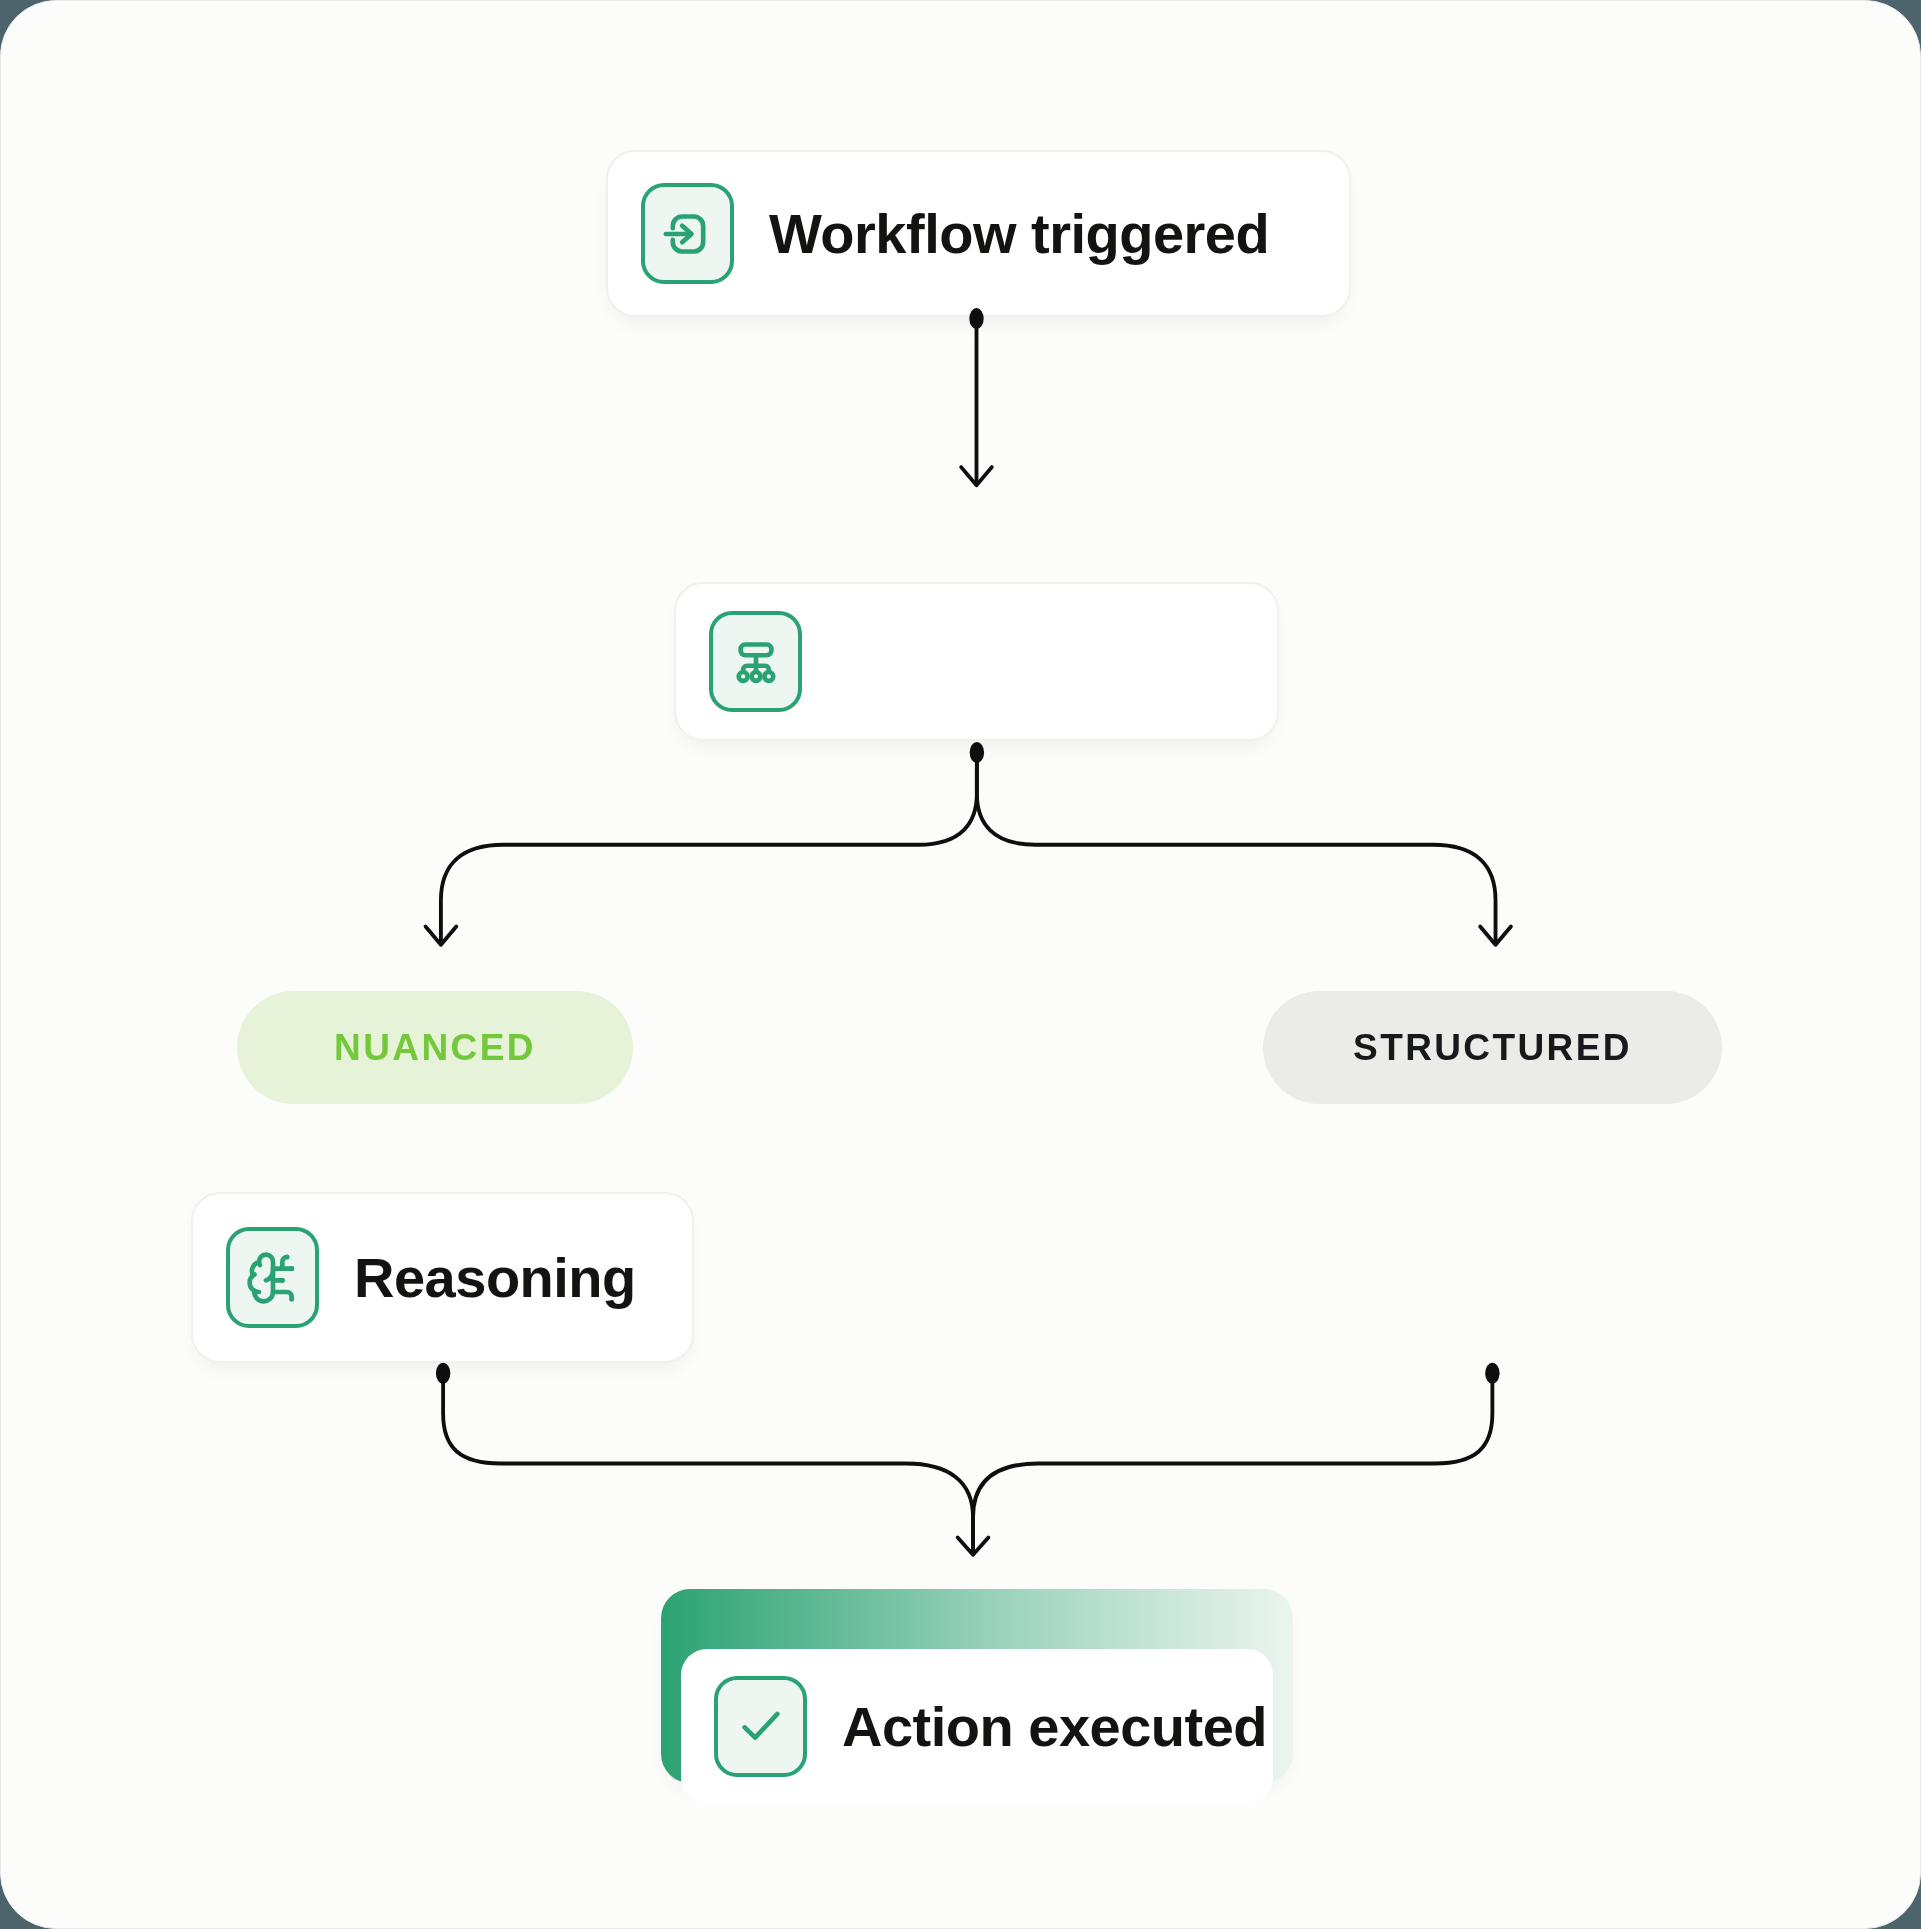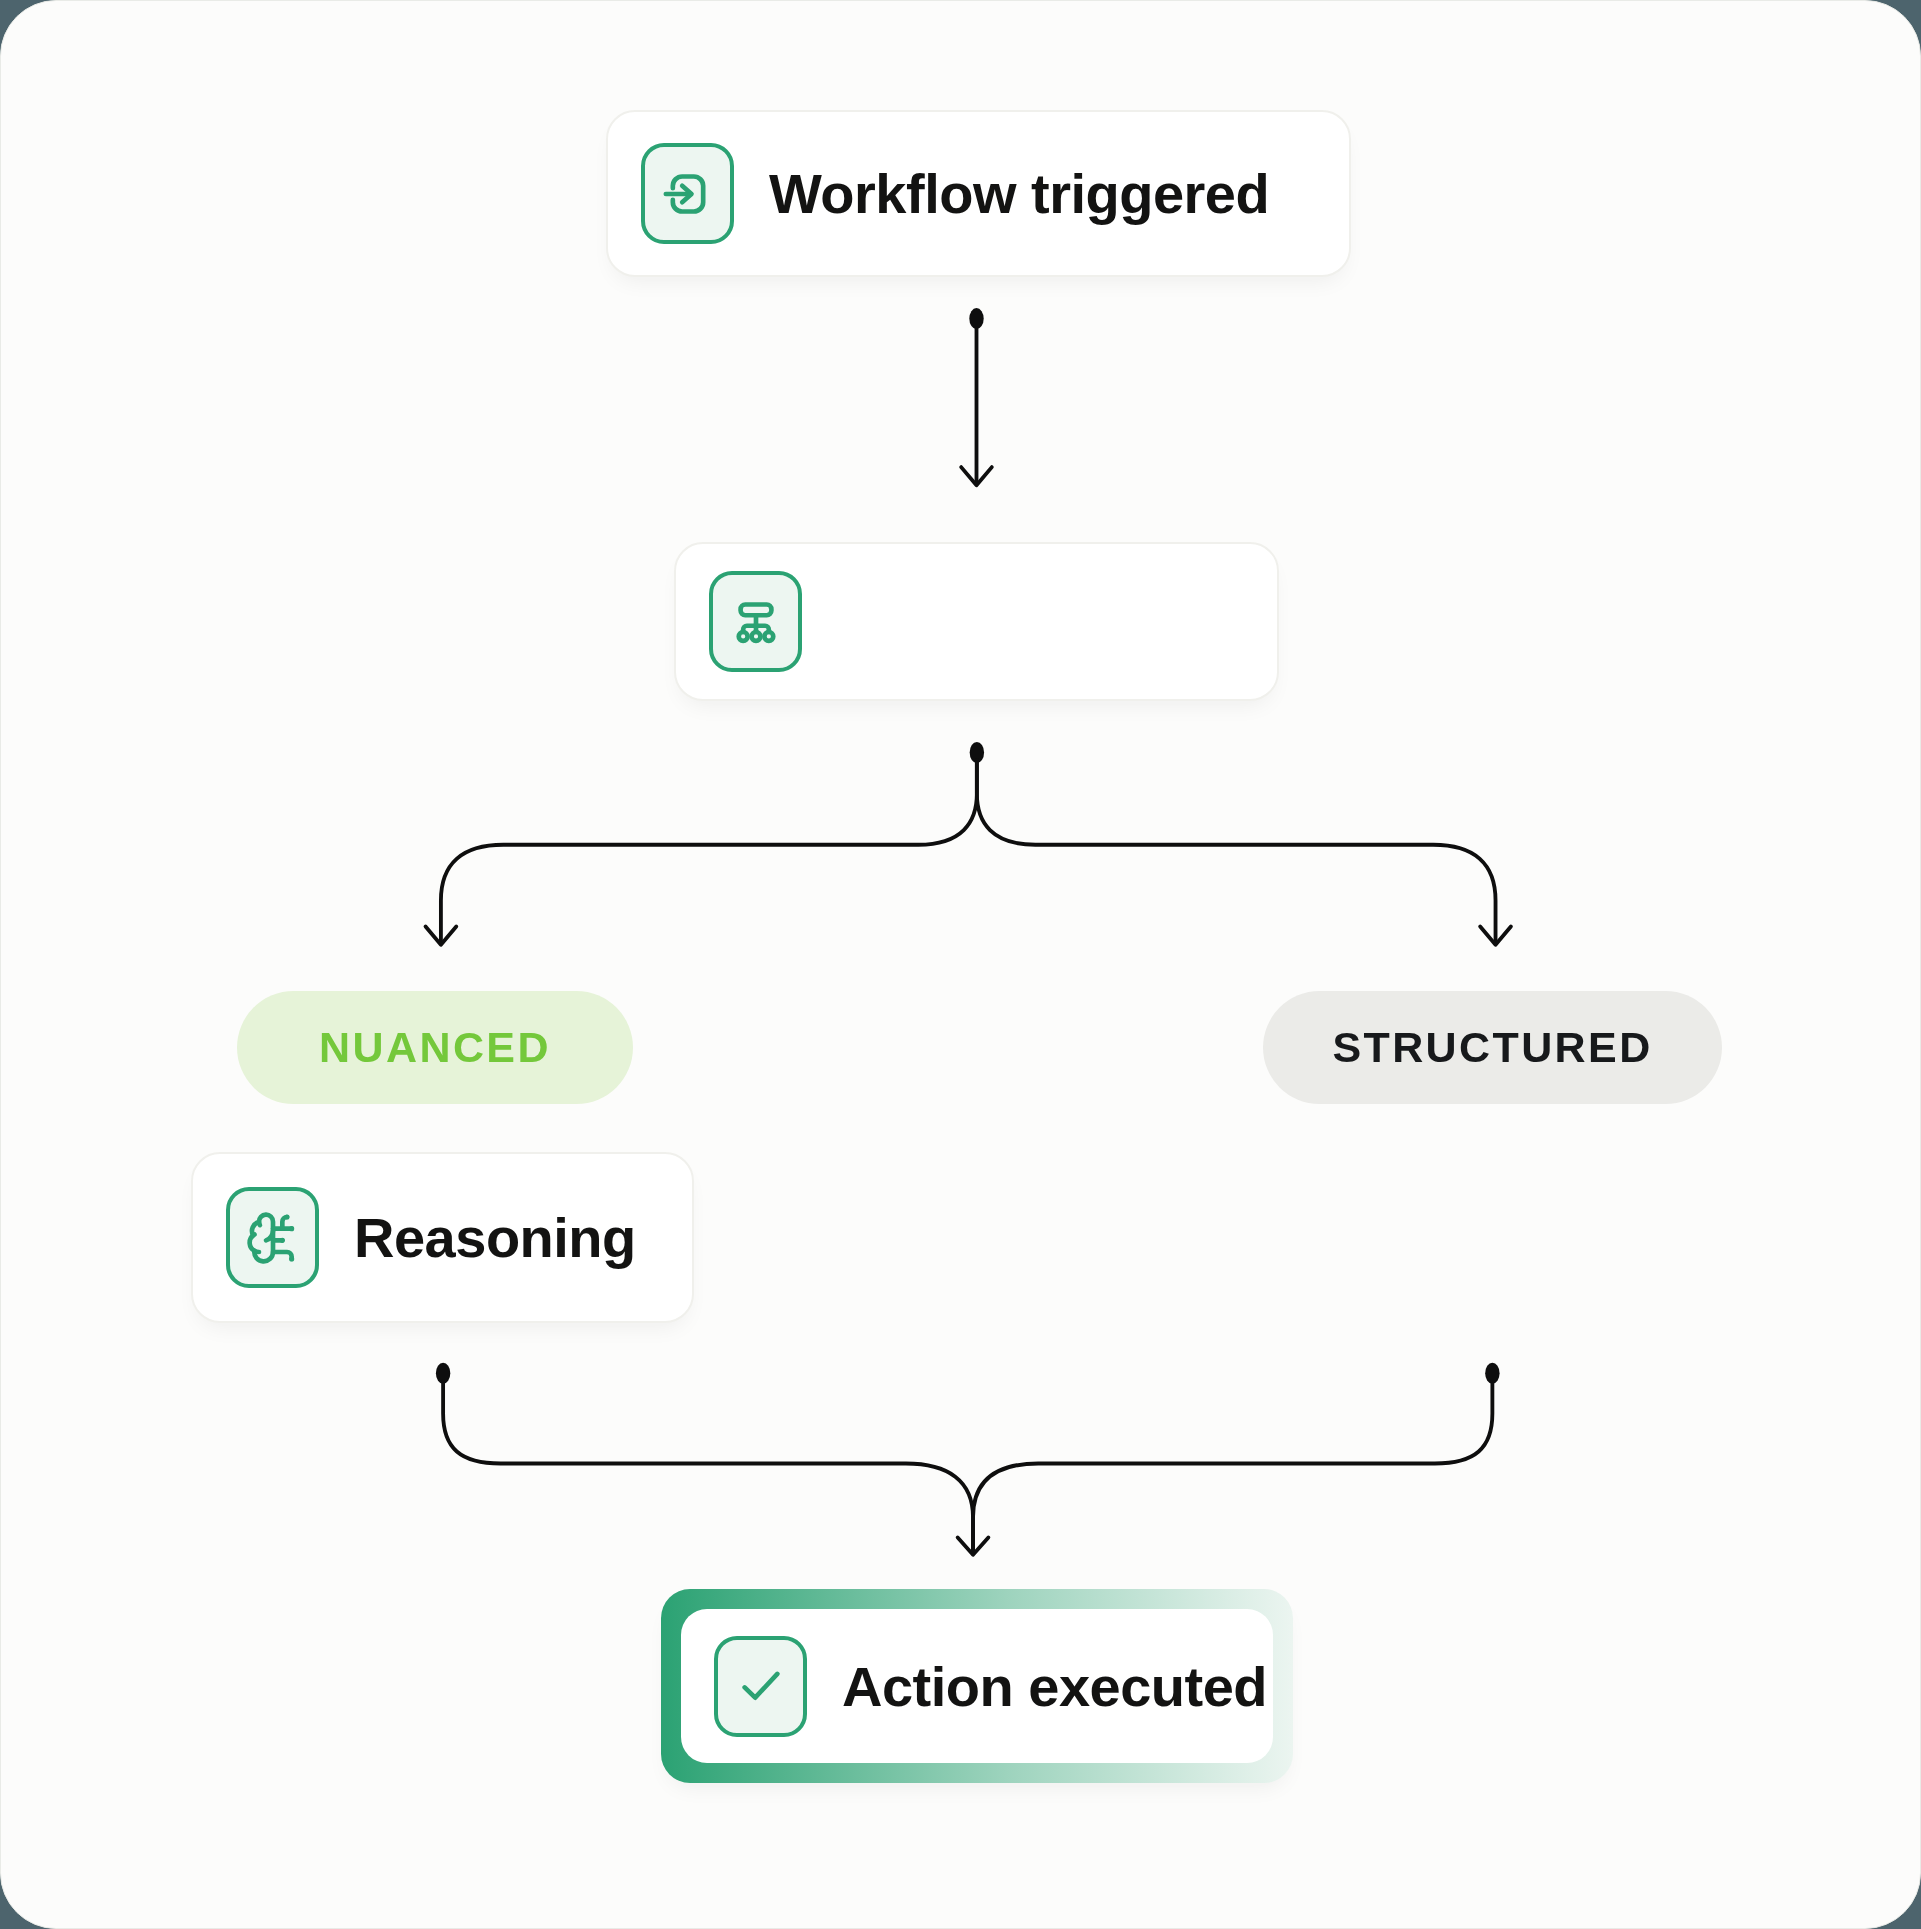--- a/index.html
+++ b/index.html
@@ -10,34 +10,34 @@
   *{margin:0;padding:0;box-sizing:border-box}
   html,body{width:1921px;height:1929px}
   body{background:var(--backdrop);font-family:"Liberation Sans",sans-serif;}
   .card{
     position:absolute;inset:0;background:var(--card-bg);
     border-radius:56px;border:1.9px solid #e9ebe7;overflow:hidden;
   }
   .node{
     position:absolute;display:flex;align-items:center;gap:35px;
     background:#ffffff;border:2.4px solid var(--node-border);border-radius:29px;
-    padding-left:33px;box-shadow:0 11.5px 23px -9.6px rgba(25,35,30,.07);
+    padding-left:33px;box-shadow:0 11.5px 23px -9.6px rgba(25,35,30,.07);margin-top:40px;
   }
   .iconbox{
     flex:0 0 auto;width:93px;height:101px;border-radius:23px;
     background:var(--icon-bg);border:4.8px solid var(--accent);
     display:flex;align-items:center;justify-content:center;
   }
   .iconbox svg{width:56px;height:56px;display:block}
   .glyph{stroke:var(--accent);fill:none;stroke-width:2;stroke-linecap:round;stroke-linejoin:round}
   .glyph-fill{fill:var(--accent);stroke:none}
   .label{font-size:56px;font-weight:700;color:var(--ink);letter-spacing:-0.5px;white-space:nowrap}
   .pill{
     position:absolute;display:flex;align-items:center;justify-content:center;
-    border-radius:57px;font-size:43px;font-weight:700;letter-spacing:2.4px;
+    border-radius:57px;font-size:37px;font-weight:700;letter-spacing:2.4px;
   }
   .pill.lime{background:var(--lime-bg);color:var(--lime)}
   .pill.gray{background:var(--gray-bg);color:var(--gray-ink)}
   svg.conn{position:absolute;overflow:visible}
   .conn .wire{stroke:var(--line);stroke-width:4;fill:none;stroke-linecap:round;stroke-linejoin:round}
   .conn .dot{fill:var(--line)}
   .action-wrap{
     position:absolute;left:660px;top:1588px;width:632px;height:194px;
     border-radius:29px;padding:20px;
     background:linear-gradient(90deg,var(--accent) 0%,rgba(43,162,115,.45) 55%,rgba(43,162,115,.08) 100%);

